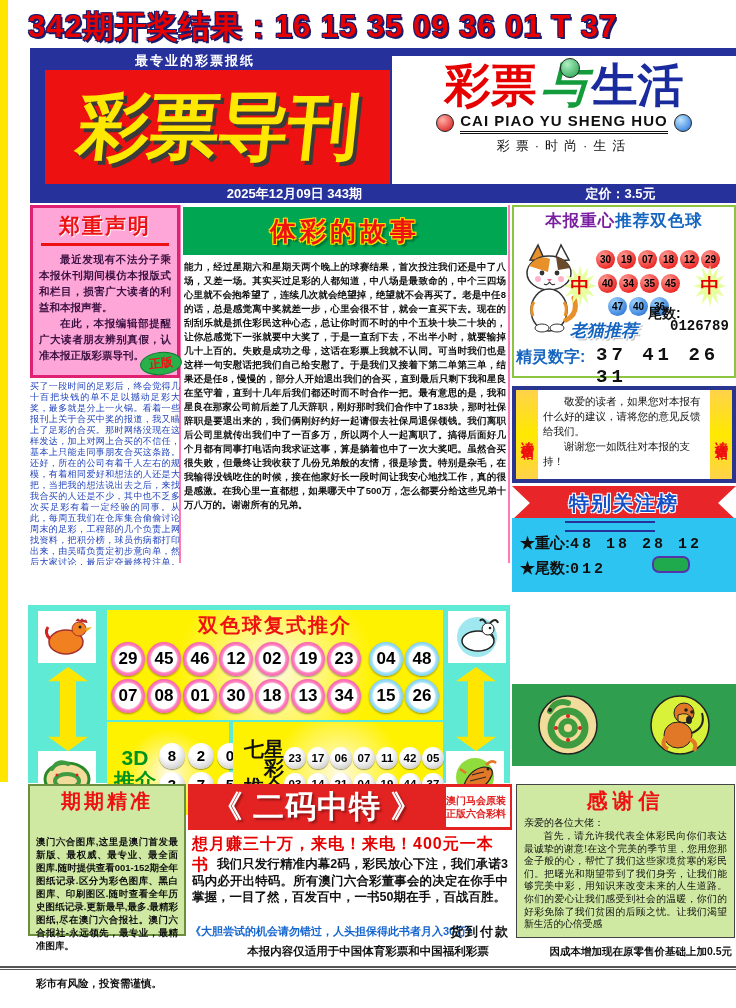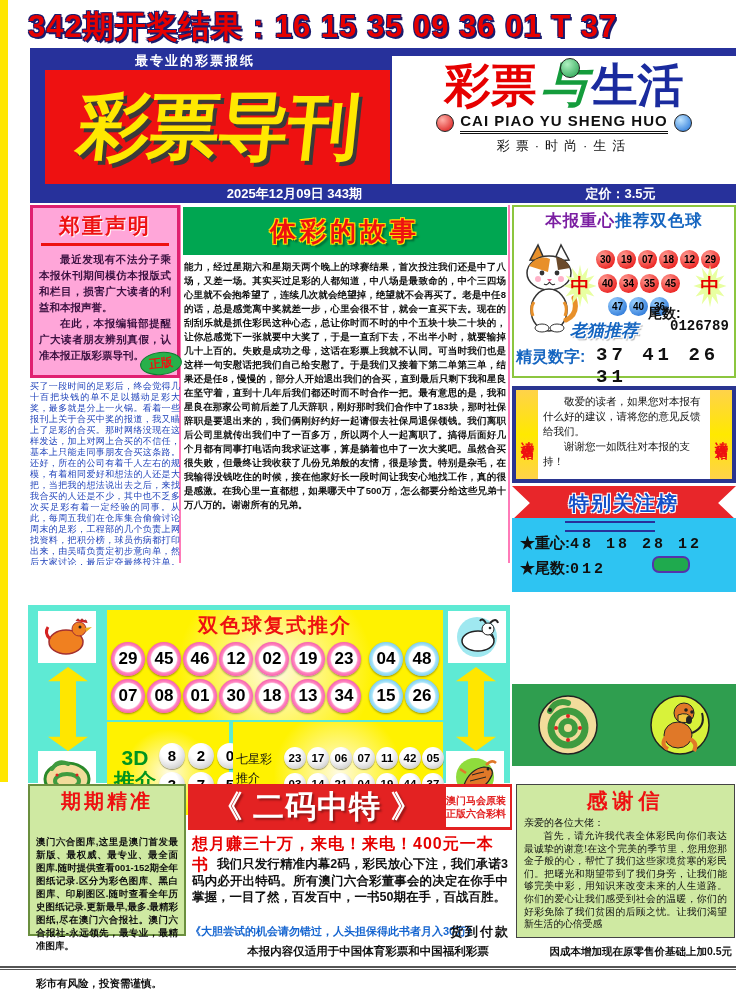--- a/index.html
+++ b/index.html
@@ -97,21 +97,21 @@
   .ring-red{width:34px;height:34px;font-size:17px;
     background:radial-gradient(circle,#ffffff 52%,#ff8ac2 58%,#e6007e 100%);box-shadow:0 1px 2px rgba(0,0,0,.4);}
   .ring-blue{width:34px;height:34px;font-size:17px;
     background:radial-gradient(circle,#ffffff 52%,#a8e4f8 58%,#1e9be0 100%);box-shadow:0 1px 2px rgba(0,0,0,.4);}
   #d3Box{left:79px;top:117px;width:122px;height:93px;display:flex;align-items:center;padding:0 4px;box-sizing:border-box;}
   #d3Label{color:#00941f;font-weight:bold;font-size:21px;line-height:23px;text-align:center;flex:0 0 48px;}
   .silver26{width:26px;height:26px;font-size:15px;background:radial-gradient(circle at 40% 32%,#ffffff 35%,#d9d9d9 70%,#9a9a9a 100%);box-shadow:0 1px 1px rgba(0,0,0,.4);}
   .silver22{width:22px;height:22px;font-size:11.5px;background:radial-gradient(circle at 40% 32%,#ffffff 35%,#d9d9d9 70%,#9a9a9a 100%);box-shadow:0 1px 1px rgba(0,0,0,.4);}
   .d3Rows{flex:1;} .d3Rows .fRow{gap:3px;}
   #qxcBox{left:205px;top:117px;width:210px;height:93px;display:flex;align-items:center;padding:0 3px;box-sizing:border-box;}
-  #qxcLabel{color:#101010;font-weight:normal;font-size:12px;line-height:19px;text-align:left;flex:0 0 48px;}
+  #qxcLabel{color:#101010;font-weight:bold;font-size:20px;line-height:19px;text-align:right;flex:0 0 48px;}
   .qxcRows{flex:1;} .qxcRows .fRow{gap:1px;margin-top:4px;}
   
   #jzBox{left:28px;top:784px;width:158px;height:152px;background:#cfe9a2;border:2px solid #6b8f3f;box-sizing:border-box;padding:2px 6px;}
   #jzTitle{text-align:center;font-size:20px;font-weight:bold;color:#ee1111;letter-spacing:3px;}
   #jzBody{font-size:9.5px;line-height:13px;color:#101010;font-weight:bold;text-align:justify;margin-top:20px;overflow:hidden;height:118px;}
   #ermaBox{left:188px;top:784px;width:324px;height:152px;background:#fff;}
   #ermaBanner{position:absolute;left:0;top:0;width:324px;height:46px;background:#e32222;display:flex;align-items:center;}
   #ermaTitle{color:#fff;font-size:31px;font-weight:bold;letter-spacing:1px;flex:1;text-align:center;text-shadow:2px 2px 2px rgba(0,0,0,.35);}
   #ermaTags{background:#fff;width:64px;height:40px;margin-right:2px;display:flex;flex-direction:column;justify-content:center;}
   #ermaTags div{color:#e32222;font-size:10px;font-weight:bold;line-height:13px;white-space:nowrap;}

